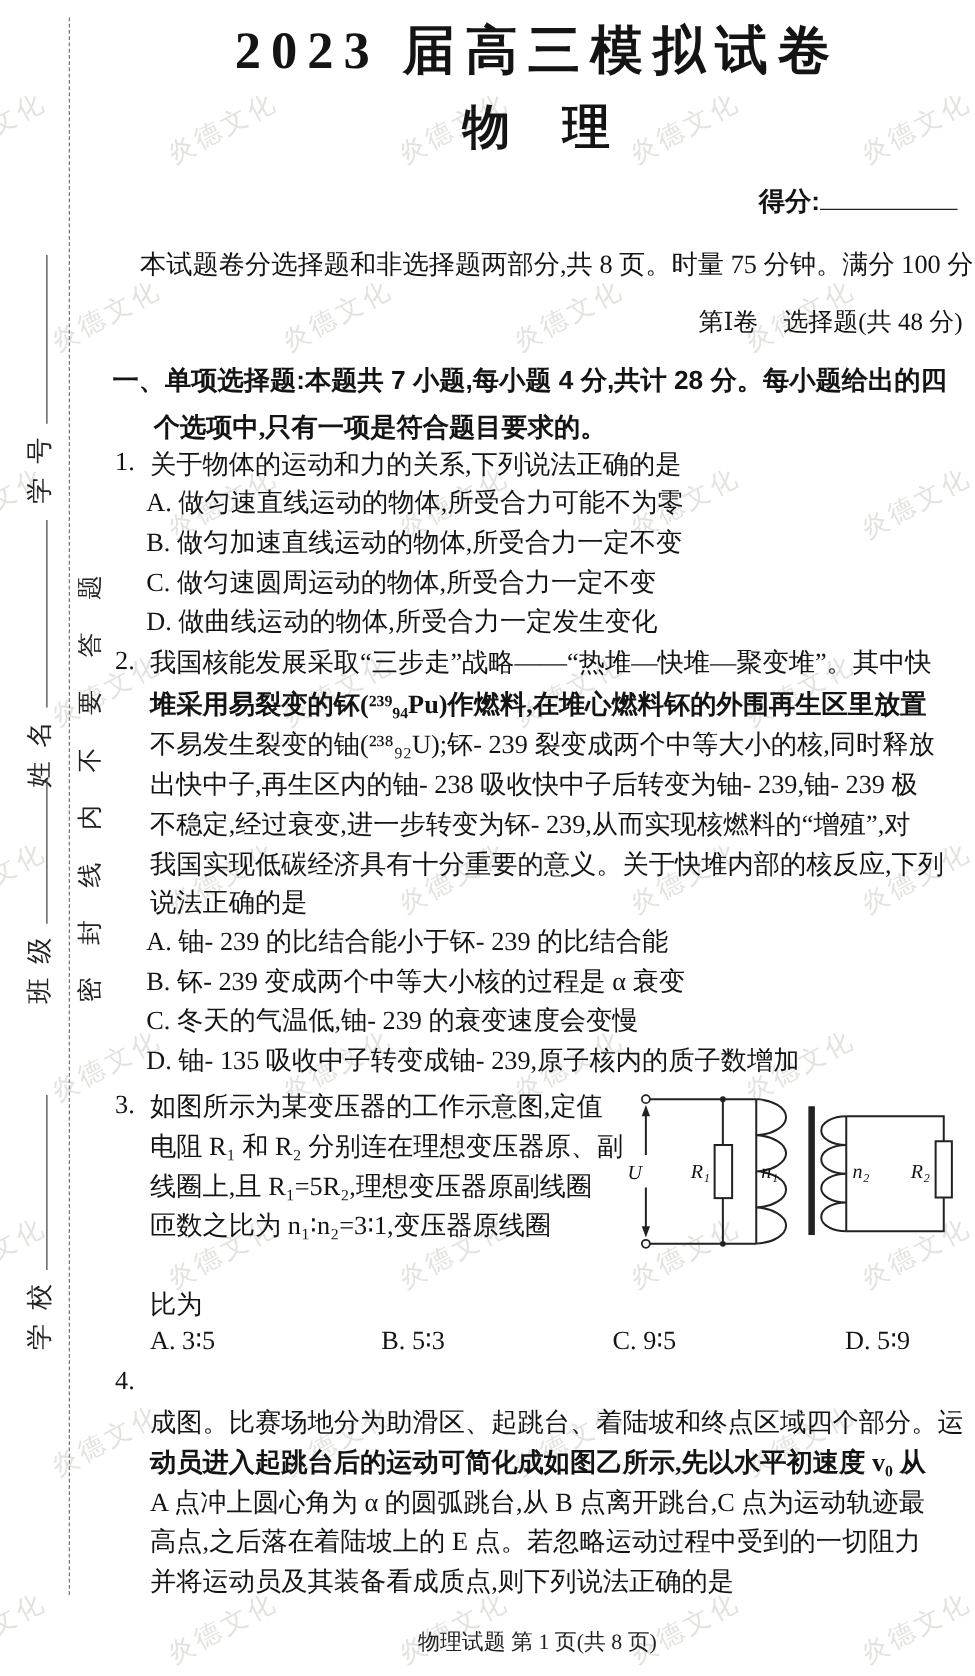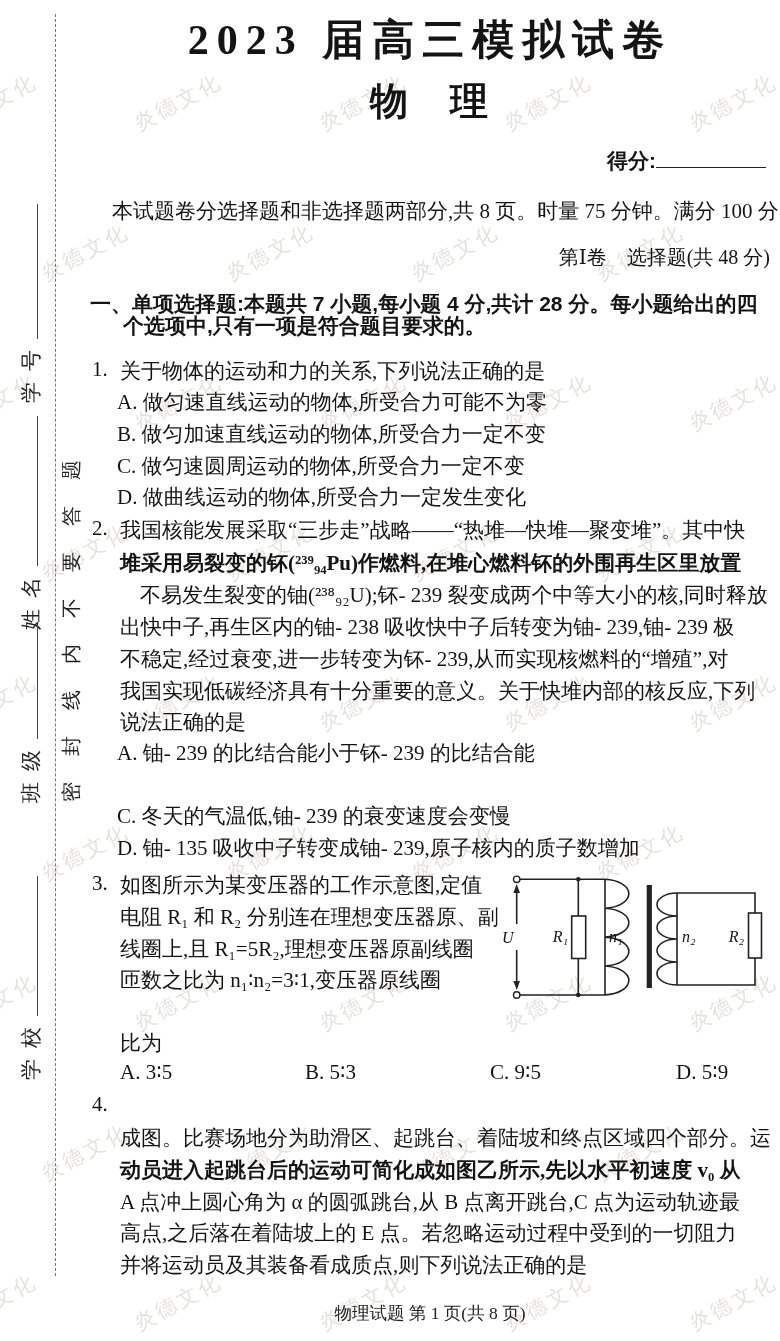--- a/index.html
+++ b/index.html
@@ -186,38 +186,39 @@
   <div class="subject-title">物　理</div>
 
   <div class="score">
     <span>得分:</span><span class="score-line"></span>
   </div>
 
   <div class="intro">本试题卷分选择题和非选择题两部分,共 8 页。时量 75 分钟。满分 100 分。</div>
 
   <div class="sec-title">第Ⅰ卷　选择题(共 48 分)</div>
   <div class="instr" style="left:90px;top:290px;">一、单项选择题:本题共 7 小题,每小题 4 分,共计 28 分。每小题给出的四</div>
-  <div class="instr" style="left:123px;top:312px;">个选项中,只有一项是符合题目要求的。</div>
+  <div class="instr" style="left:123px;top:328px;font-family:Liberation Serif, serif;">个选项中,只有一项是符合题目要求的。</div>
 
   <div class="qnum" style="top:357px;">1.</div>
   <div class="qline" style="top:357px;">关于物体的运动和力的关系,下列说法正确的是</div>
   <div class="qopt" style="top:388px;font-family:Liberation Serif, serif;">A. 做匀速直线运动的物体,所受合力可能不为零</div>
   <div class="qopt" style="top:452px;">C. 做匀速圆周运动的物体,所受合力一定不变</div>
   <div class="qopt" style="top:420px;">B. 做匀加速直线运动的物体,所受合力一定不变</div>
   <div class="qopt" style="top:483px;">D. 做曲线运动的物体,所受合力一定发生变化</div>
 
   <div class="qnum" style="top:516px;">2.</div>
   <div class="qline" style="top:516px;">我国核能发展采取“三步走”战略——“热堆—快堆—聚变堆”。其中快</div>
   <div class="qline" style="top:549px;font-weight:bold;">堆采用易裂变的钚(²³⁹₉₄Pu)作燃料,在堆心燃料钚的外围再生区里放置</div>
-  <div class="qline" style="top:581px;margin-left:20px;">不易发生裂变的铀(²³⁸₉₂U);钚- 239 裂变成两个中等大小的核,同时释放</div>
+  <div class="qline" style="top:581px;">不易发生裂变的铀(²³⁸₉₂U);钚- 239 裂变成两个中等大小的核,同时释放</div>
   <div class="qline" style="top:613px;">出快中子,再生区内的铀- 238 吸收快中子后转变为铀- 239,铀- 239 极</div>
   <div class="qline" style="top:645px;">不稳定,经过衰变,进一步转变为钚- 239,从而实现核燃料的“增殖”,对</div>
   <div class="qline" style="top:677px;">我国实现低碳经济具有十分重要的意义。关于快堆内部的核反应,下列</div>
   <div class="qline" style="top:708px;">说法正确的是</div>
   <div class="qopt" style="top:739px;">A. 铀- 239 的比结合能小于钚- 239 的比结合能</div>
+  <div class="qopt" style="top:771px;">B. 钚- 239 变成两个中等大小核的过程是 α 衰变</div>
   <div class="qopt" style="top:802px;">C. 冬天的气温低,铀- 239 的衰变速度会变慢</div>
   <div class="qopt" style="top:834px;">D. 铀- 135 吸收中子转变成铀- 239,原子核内的质子数增加</div>
 
   <div class="qnum" style="top:871px;">3.</div>
   <div class="qline" style="top:871px;">如图所示为某变压器的工作示意图,定值</div>
   <div class="qline" style="top:903px;">电阻 R₁ 和 R₂ 分别连在理想变压器原、副</div>
   <div class="qline" style="top:935px;">线圈上,且 R₁=5R₂,理想变压器原副线圈</div>
   <div class="qline" style="top:966px;">匝数之比为 n₁∶n₂=3∶1,变压器原线圈</div>
   <div class="qline" style="top:1029px;">比为</div>
   <div class="qopt3" style="left:120px;top:1060px;">A. 3∶5</div>

